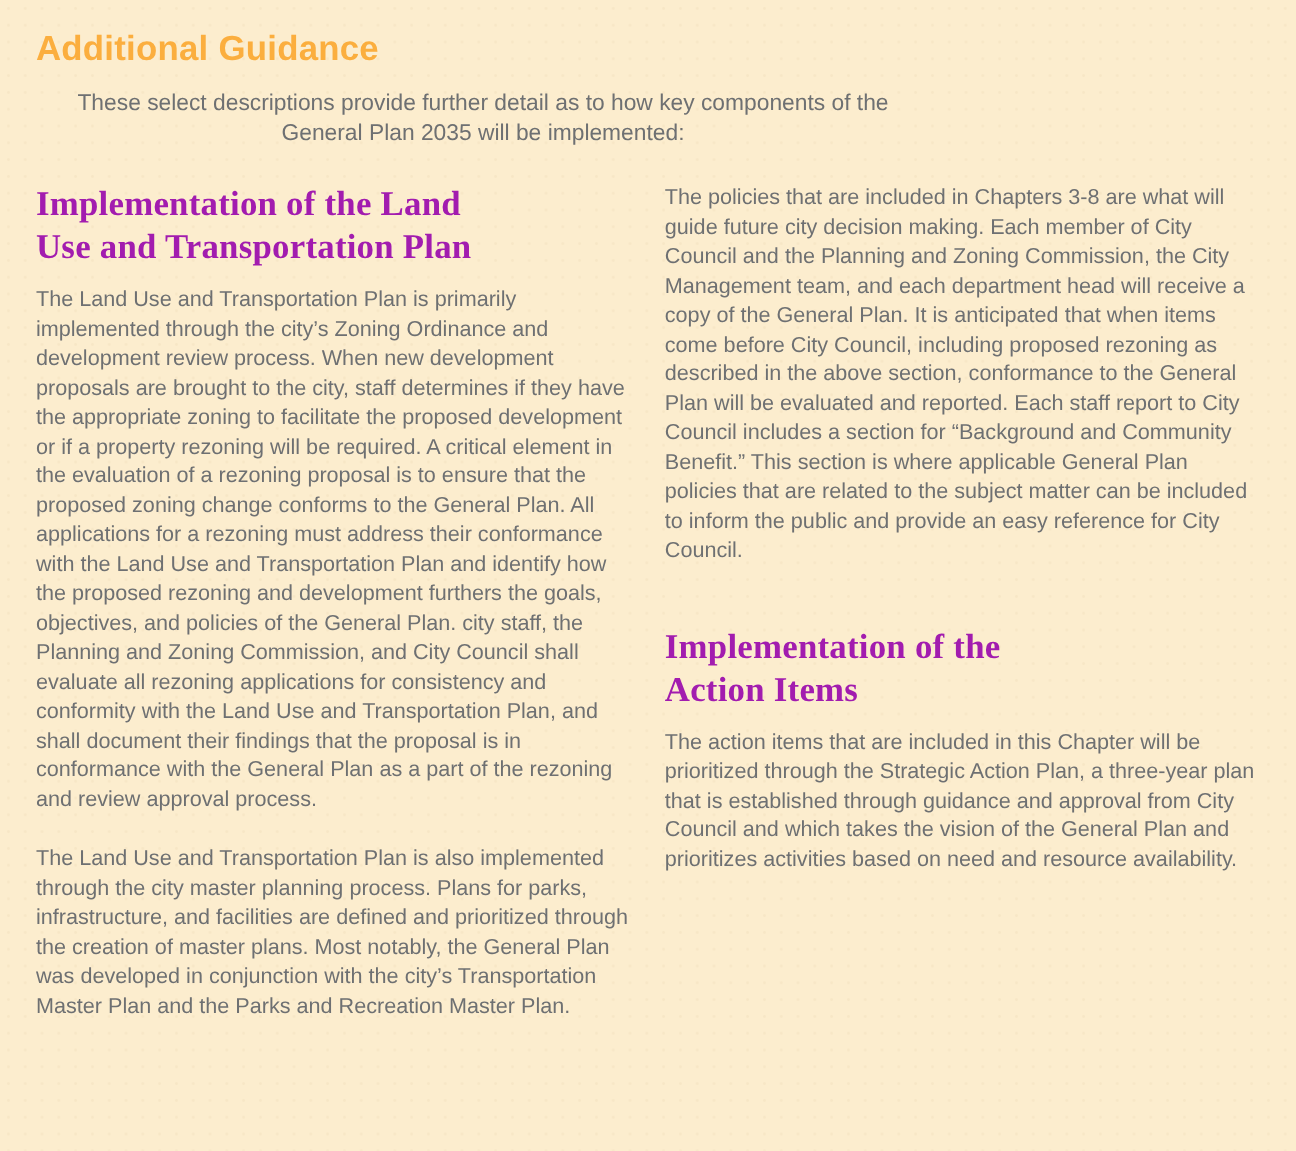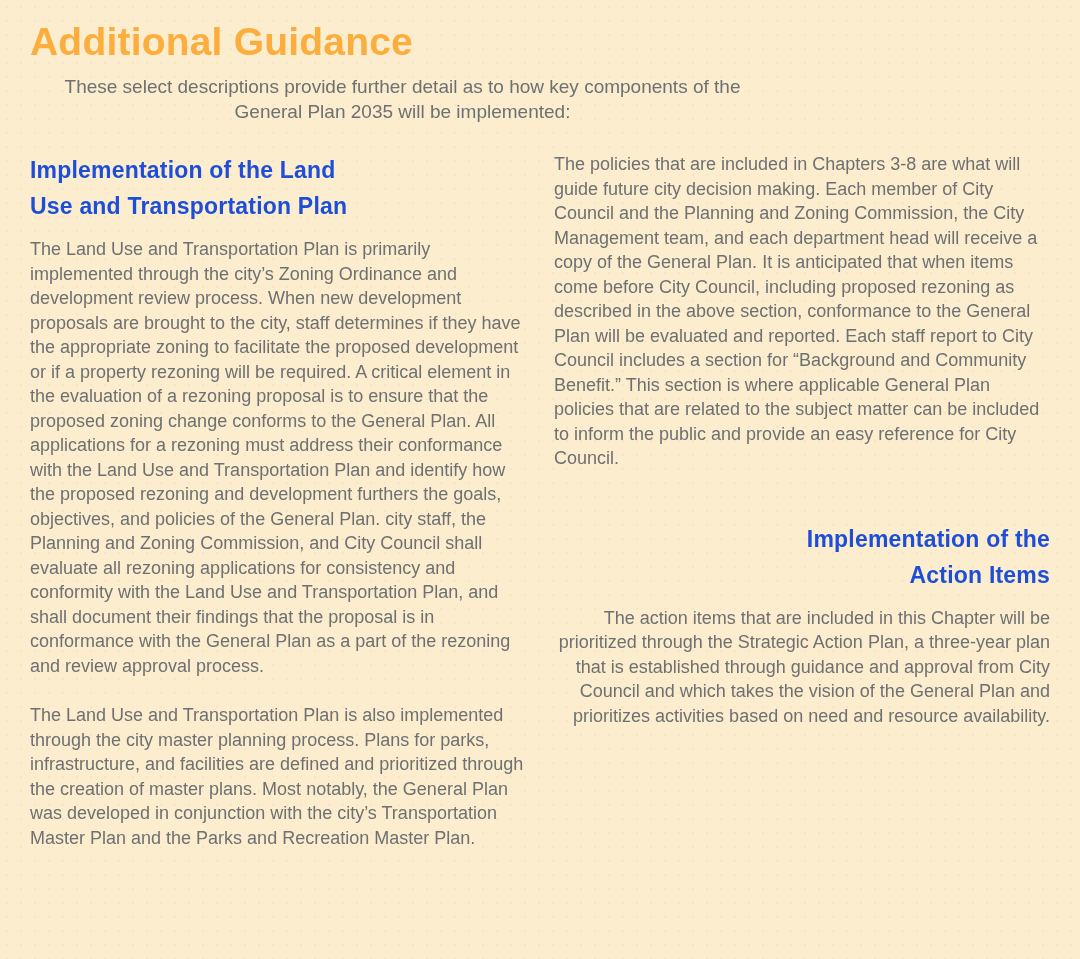--- a/index.html
+++ b/index.html
@@ -17,21 +17,21 @@
     overflow: hidden;
   }
   .page {
     box-sizing: border-box;
     width: 1080px;
     height: 959px;
     padding: 24px 30px 0 30px;
   }
   h1.page-title {
     margin: 0 0 16px 0;
-    font-size: 39px;
+    font-size: 29px;
     line-height: 35px;
     font-weight: 600;
     color: #FBAE3E;
     letter-spacing: 0.2px;
   }
   p.intro {
     margin: 0;
     max-width: 745px;
     font-size: 19px;
     line-height: 24.5px;
@@ -41,38 +41,38 @@
     display: flex;
     gap: 28px;
     margin-top: 28px;
   }
   .col {
     flex: 1;
     min-width: 0;
   }
   h2.section-heading {
     margin: 0 0 13px 0;
-    font-size: 23px;
+    font-size: 29px;
     line-height: 36px;
     font-weight: 600;
-    color: #1d4ed8;
+    color: #a21caf;
     letter-spacing: 0.2px;
     white-space: pre-line;
+    font-family: Liberation Serif, serif;
   }
   p.body-text {
     margin: 0;
     font-size: 18px;
     line-height: 24.5px;
   }
   p.body-text + p.body-text {
     margin-top: 25px;
   }
   .article + .article {
     margin-top: 50px;
-    text-align: right;
   }
 </style>
 </head>
 <body>
 
 <div class="page">
 
   <header>
     <h1 class="page-title">Additional Guidance</h1>
     <p class="intro">These select descriptions provide further detail as to how key components of the General Plan 2035 will be implemented:</p>

